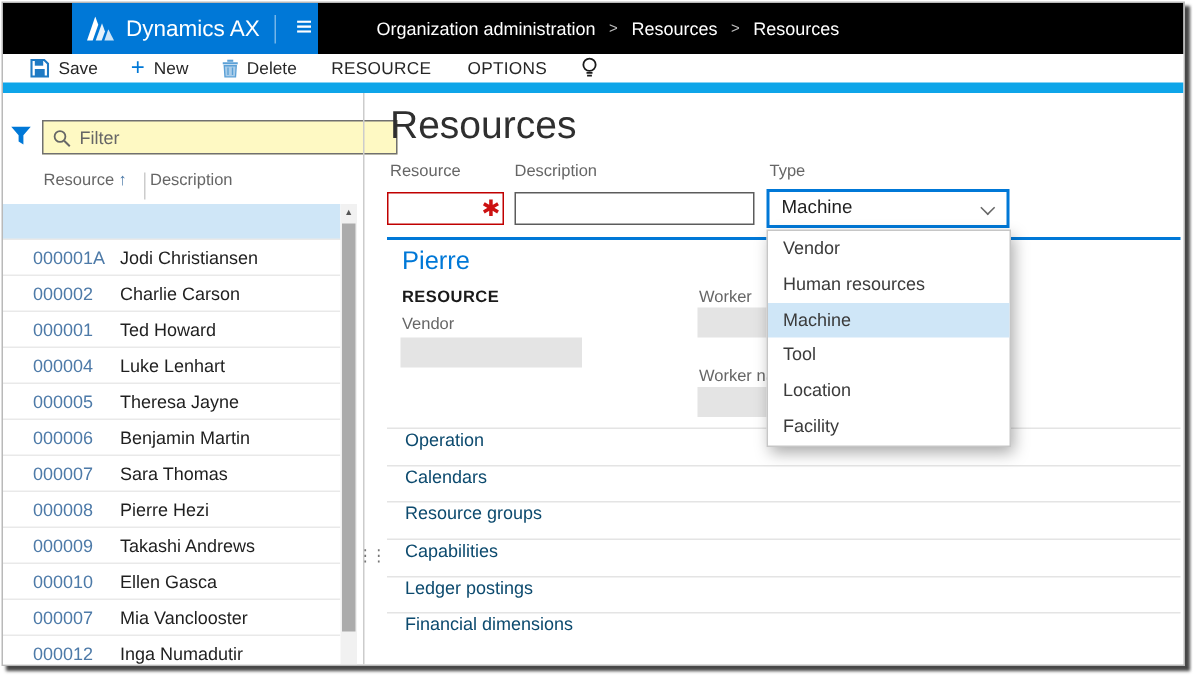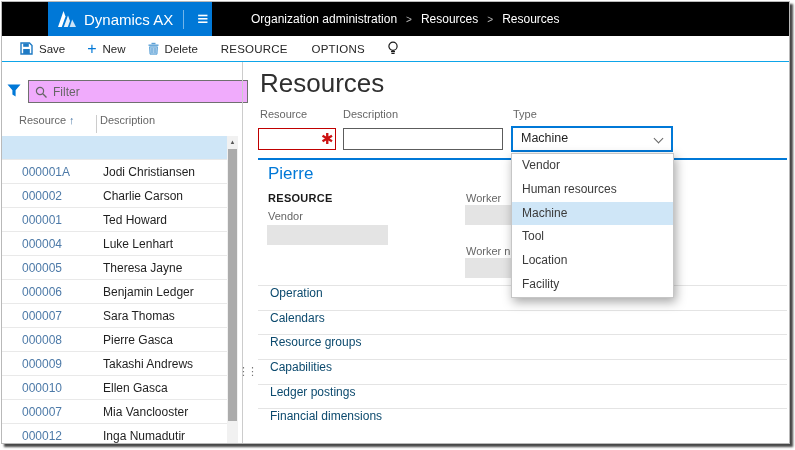--- a/index.html
+++ b/index.html
@@ -17,42 +17,42 @@
   .topbar { position: absolute; top: 0; left: 0; right: 0; height: 34px; background: var(--topbar-black, #000); display: flex; align-items: stretch; }
   .brand { width: 164px; background: var(--accent, #0078d7); color: #fff; display: flex; align-items: center; padding-left: 9px; margin-left: 46px; }
   .brand-name { font-size: 15px; margin-left: 7px; white-space: nowrap; }
   .brand-divider { width: 1px; height: 19px; background: rgba(255,255,255,.45); margin-left: 10px; }
   .hamburger { color: #fff; font-size: 19px; line-height: 34px; padding: 0 0 0 13px; cursor: pointer; }
   .breadcrumb { display: flex; align-items: center; color: #fff; font-size: 12px; padding-left: 39px; }
   .bc-item { cursor: pointer; }
   .bc-sep { color: #bdbdbd; font-size: 10px; margin: 0 9px; }
 
   
-  .toolbar { position: absolute; top: 34px; left: 0; right: 0; height: 26px; background: #fff; border-bottom: 1px solid #0ea5e9; display: flex; align-items: flex-end; padding-left: 7px; font-size: 11.5px; color: #262626; }
+  .toolbar { position: absolute; top: 34px; left: 0; right: 0; height: 26px; background: #fff; border-bottom: 7px solid #0ea5e9; display: flex; align-items: flex-end; padding-left: 7px; font-size: 11.5px; color: #262626; }
   .tb-btn { display: flex; align-items: center; gap: 6px; padding: 0 11px; height: 100%; cursor: pointer; }
   .tb-menu { padding: 0 12px; height: 100%; display: flex; align-items: center; cursor: pointer; letter-spacing: .2px; }
   .tb-bulb { padding: 0 10px; height: 100%; display: flex; align-items: center; cursor: pointer; }
   .plus-glyph { color: var(--accent, #0078d7); font-size: 16px; font-weight: 400; line-height: 1; }
 
   
   .funnel { position: absolute; left: 5px; top: 82px; }
-  .filter-box { position: absolute; left: 26px; top: 78px; width: 220px; height: 23px; border: 1px solid #707070; background: #f0abfc; }
+  .filter-box { position: absolute; left: 26px; top: 78px; width: 237px; height: 23px; border: 1px solid #707070; background: #fef9c3; }
   .filter-box svg { position: absolute; left: 6px; top: 5px; }
   .filter-input { position: absolute; left: 0; top: 0; width: 100%; height: 100%; border: 0; outline: none; padding-left: 24px; font-size: 12px; font-family: inherit; color: #333; background: transparent; }
   .filter-input::placeholder { color: #666; opacity: 1; }
 
   .col-head { position: absolute; top: 112px; font-size: 11px; color: #666; }
   .col-head .arrow { color: var(--link-blue, #4d7aa8); font-size: 11px; margin-left: 3px; }
   .col-head-divider { position: absolute; left: 94px; top: 113px; width: 1px; height: 18px; background: #ccc; }
 
   .grid { position: absolute; left: 0; top: 134px; width: 225px; bottom: 0; overflow: hidden; }
   .grid-row { height: 24px; display: flex; align-items: center; border-bottom: 1px solid #e9e9e9; cursor: pointer; background: #fff; }
   .grid-row.selected { background: var(--selection-blue, #cfe6f7); }
   .cell-id { width: 78px; padding-left: 20px; font-size: 12px; color: var(--link-blue, #4d7aa8); }
-  .cell-name { font-size: 12px; color: #1f1f1f; margin-left: 23px; }
+  .cell-name { font-size: 12px; color: #1f1f1f; }
 
   .scrollbar { position: absolute; left: 225px; top: 134px; width: 11px; bottom: 0; background: #f1f1f1; }
   .scroll-up { display: block; text-align: center; font-size: 6px; color: #555; line-height: 12px; height: 12px; cursor: pointer; }
   .scroll-thumb { position: absolute; left: 1px; top: 13px; width: 9px; height: 272px; background: #ababab; cursor: grab; }
 
   .v-divider { position: absolute; left: 240px; top: 60px; bottom: 0; width: 1px; background: #ccc; }
   .splitter-dots { position: absolute; left: 236px; top: 366px; color: #777; font-size: 11px; line-height: 7px; letter-spacing: -2px; cursor: col-resize; }
 
   
   .page-title { position: absolute; left: 258px; top: 66px; font-size: 26px; font-weight: 300; color: #2f2f2f; }
@@ -152,21 +152,21 @@
     <path d="M0.5 0.5 H13.5 L8.6 6.2 V12.4 L5.4 10.4 V6.2 Z" fill="#0078d7"></path>
   </svg>
   <div class="filter-box">
     <svg width="13" height="13" viewBox="0 0 13 13">
       <circle cx="5" cy="5" r="3.6" fill="none" stroke="#666" stroke-width="1.2"></circle>
       <line x1="7.8" y1="7.8" x2="11.5" y2="11.5" stroke="#666" stroke-width="1.3"></line>
     </svg>
     <input class="filter-input" type="text" placeholder="Filter" style="">
   </div>
 
-  <div class="col-head" style="left:17px">
+  <div class="col-head" style="left:27px">
     <span>Resource</span><span class="arrow">↑</span>
   </div>
   <div class="col-head" style="left:98px">Description</div>
   <div class="col-head-divider"></div>
 
   <div class="grid">
       <div class="grid-row selected">
         <span class="cell-id"></span>
         <span class="cell-name"></span>
       </div>
@@ -185,29 +185,29 @@
       <div class="grid-row">
         <span class="cell-id">000004</span>
         <span class="cell-name">Luke Lenhart</span>
       </div>
       <div class="grid-row">
         <span class="cell-id">000005</span>
         <span class="cell-name">Theresa Jayne</span>
       </div>
       <div class="grid-row">
         <span class="cell-id">000006</span>
-        <span class="cell-name">Benjamin Ledger</span>
+        <span class="cell-name">Benjamin Martin</span>
       </div>
       <div class="grid-row">
         <span class="cell-id">000007</span>
         <span class="cell-name">Sara Thomas</span>
       </div>
       <div class="grid-row">
         <span class="cell-id">000008</span>
-        <span class="cell-name">Pierre Gasca</span>
+        <span class="cell-name">Pierre Hezi</span>
       </div>
       <div class="grid-row">
         <span class="cell-id">000009</span>
         <span class="cell-name">Takashi Andrews</span>
       </div>
       <div class="grid-row">
         <span class="cell-id">000010</span>
         <span class="cell-name">Ellen Gasca</span>
       </div>
       <div class="grid-row">

